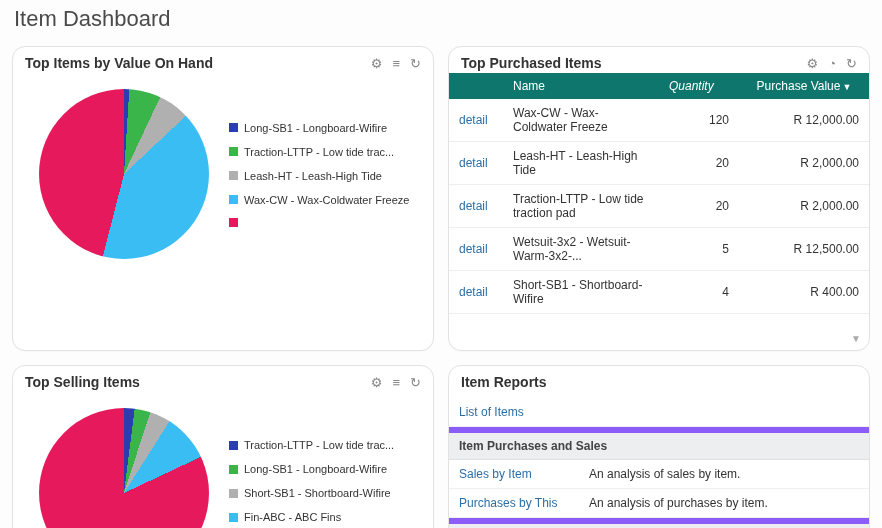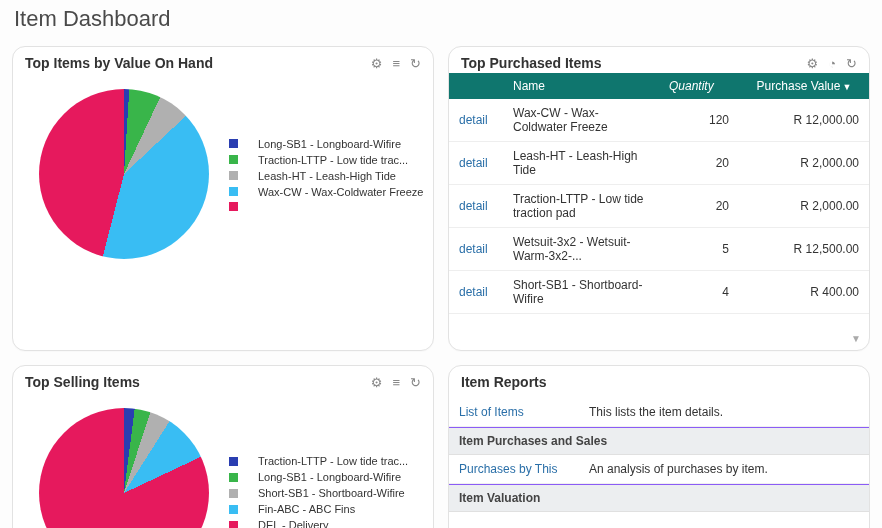--- a/index.html
+++ b/index.html
@@ -46,21 +46,21 @@
   .panel-actions span { cursor: pointer; font-size: 13px; line-height: 1; }
   .panel-body { padding: 6px 12px 14px 12px; flex: 1; position: relative; }
 
   
   .pie-wrap { display: flex; align-items: center; gap: 20px; height: 190px; padding-left: 14px; }
   .pie {
     width: 170px; height: 170px; border-radius: 50%;
     flex-shrink: 0;
   }
   .legend { font-size: 11px; color: #333; }
-  .legend-item { display: flex; align-items: center; gap: 20px; margin: 4px 0; white-space: nowrap; }
+  .legend-item { display: flex; align-items: center; gap: 6px; margin: 12px 0; white-space: nowrap; }
   .swatch { width: 9px; height: 9px; flex-shrink: 0; }
 
   
   table.data { width: 100%; border-collapse: collapse; font-size: 12px; }
   table.data thead th {
     background: #0f766e;
     color: #fff;
     font-weight: 400;
     padding: 6px 10px;
     text-align: left;
@@ -76,21 +76,21 @@
   table.data tbody td.num { text-align: right; }
   .sort-ind { font-size: 9px; margin-left: 2px; }
 
   
   .report-section-h {
     background: #eceef0;
     color: #444;
     font-weight: 700;
     font-size: 12px;
     padding: 6px 10px;
-    border-top: 1px solid #8b5cf6;
+    border-top: 6px solid #8b5cf6;
     border-bottom: 1px solid #e0e0e0;
   }
   .report-row {
     display: flex;
     padding: 7px 10px;
     border-bottom: 1px solid #f0f0f0;
     font-size: 12px;
   }
   .report-row .rl { width: 130px; flex-shrink: 0; }
   .report-row .rl a { color: #2a6fa8; text-decoration: none; }
@@ -259,23 +259,26 @@
     </div>
   </div>
 
   <div class="panel">
     <div class="panel-header" style="padding-bottom:8px;">
       <div class="panel-title">Item Reports</div>
     </div>
     <div class="panel-body reports-body" id="reports-body">
         <div class="report-row">
           <div class="rl"><a href="#">List of Items</a></div>
-          <div class="rd">This lists the item details.</div>
         </div>
         <div class="report-section-h">Item Purchases and Sales</div>
+        <div class="report-row">
+          <div class="rl"><a href="#">Sales by Item</a></div>
+          <div class="rd">An analysis of sales by item.</div>
+        </div>
         <div class="report-row">
           <div class="rl"><a href="#">Purchases by This</a></div>
           <div class="rd">An analysis of purchases by item.</div>
         </div>
         <div class="report-section-h">Item Valuation</div>
       </div>
   </div>
 </div>
 
 </body></html>

